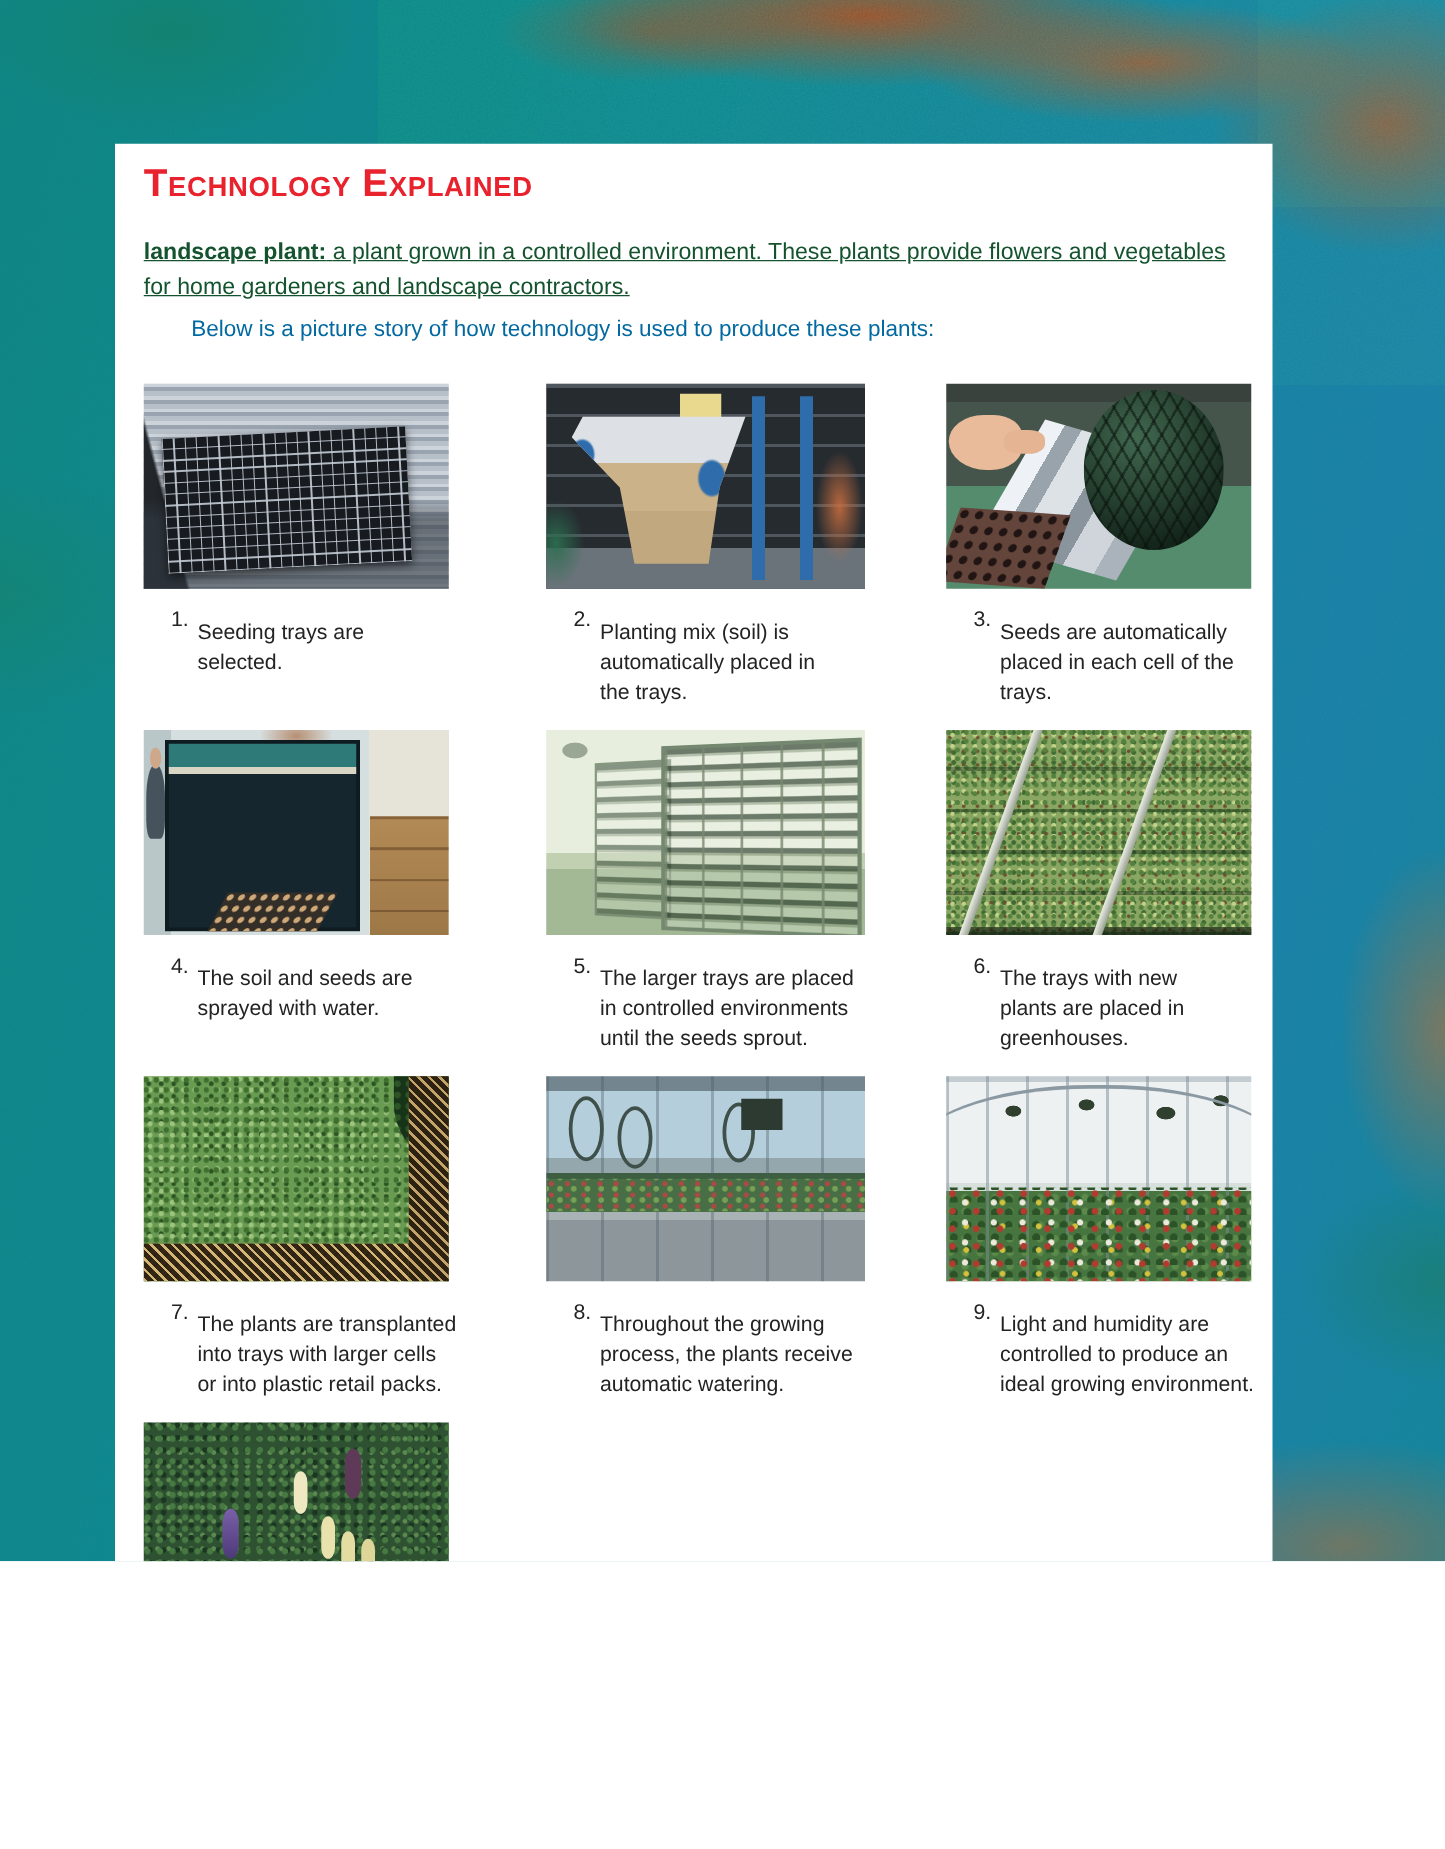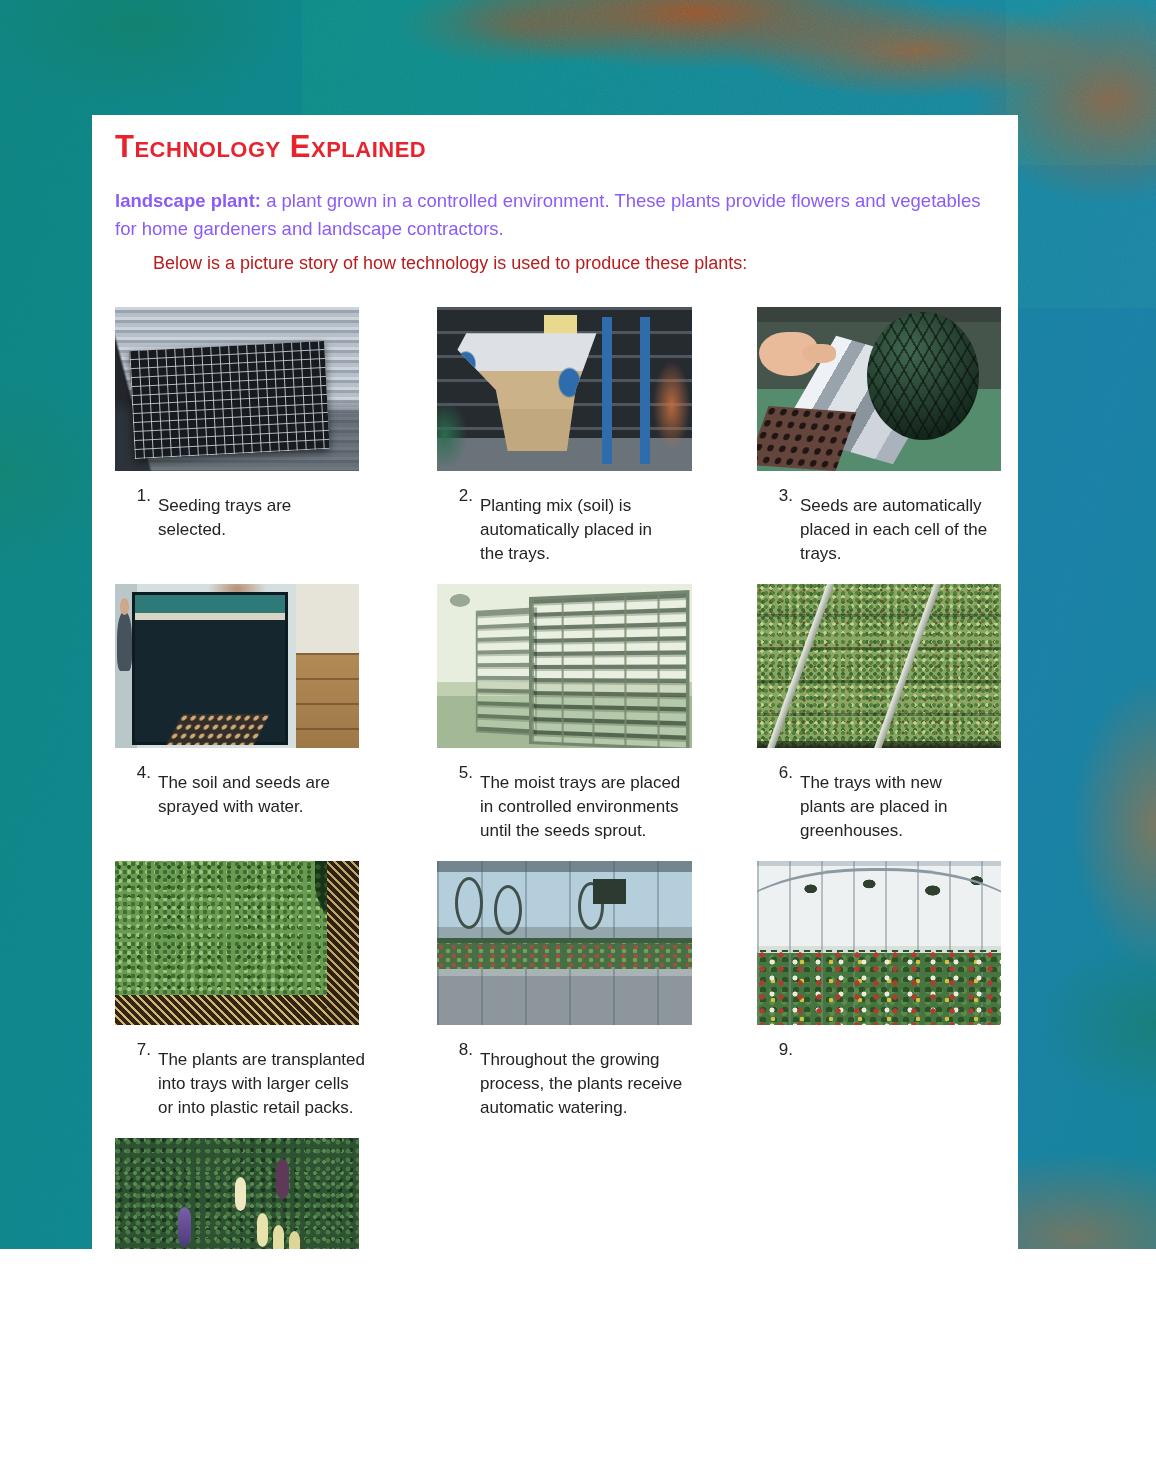--- a/index.html
+++ b/index.html
@@ -21,23 +21,23 @@
       radial-gradient(220px 120px at 12% 2%, rgba(20,124,92,.5), rgba(20,124,92,0) 70%),
       linear-gradient(105deg,#0e8384 0%,#0f8590 28%,#15809f 58%,#1a7fa8 82%,#14829b 100%);}
   .bg svg{position:absolute;inset:0;mix-blend-mode:overlay;}
 
   
   .card{position:absolute;left:92px;top:115px;width:926px;min-height:1275px;z-index:2;
         background:#fff;box-sizing:border-box;padding:14px 0 26px 23px;}
 
   .title{margin:0 0 22px;color:#e8232e;font-size:31px;font-weight:bold;
          font-variant:small-caps;letter-spacing:.5px;}
-  .definition{margin:0 0 8px;width:872px;color:#8b5cf6;font-size:18.5px;line-height:28px;}
+  .definition{margin:0 0 8px;width:872px;color:#14532d;font-size:18.5px;line-height:28px;text-decoration:underline;}
   .definition b{font-weight:bold;}
-  .intro{margin:1px 0 32px;color:#b91c1c;font-size:18px;line-height:24px;text-indent:38px;width:872px;}
+  .intro{margin:1px 0 32px;color:#0369a1;font-size:18px;line-height:24px;text-indent:38px;width:872px;}
 
   .grid{display:grid;grid-template-columns:322px 320px 284px;}
   .cell{margin-bottom:18px;}
   .caption{display:flex;margin-top:13px;font-size:17px;line-height:24px;color:#232323;}
   .num{flex:0 0 36px;text-align:right;padding-right:7px;}
   .cap-text{white-space:pre-line;margin-top:10px;}
 
   
   .photo{position:relative;width:244px;height:164px;overflow:hidden;background:#888;}
   .cell:nth-child(3n+2) .photo{width:255px;}
@@ -273,21 +273,21 @@
 sprayed with water.</span>
         </div>
       </div>
 
       <div class="cell">
         <div class="photo p5">
           <div class="rack"></div>
         </div>
         <div class="caption">
           <span class="num">5.</span>
-          <span class="cap-text">The moist trays are placed
+          <span class="cap-text">The larger trays are placed
 in controlled environments
 until the seeds sprout.</span>
         </div>
       </div>
 
       <div class="cell">
         <div class="photo p6"></div>
         <div class="caption">
           <span class="num">6.</span>
           <span class="cap-text">The trays with new
@@ -318,20 +318,23 @@
           <span class="cap-text">Throughout the growing
 process, the plants receive
 automatic watering.</span>
         </div>
       </div>
 
       <div class="cell">
         <div class="photo p9"></div>
         <div class="caption">
           <span class="num">9.</span>
+          <span class="cap-text">Light and humidity are
+controlled to produce an
+ideal growing environment.</span>
         </div>
       </div>
 
 
 
       <div class="cell">
         <div class="photo p12"></div>
         <div class="caption">
           <span class="num">12.</span>
         </div>

